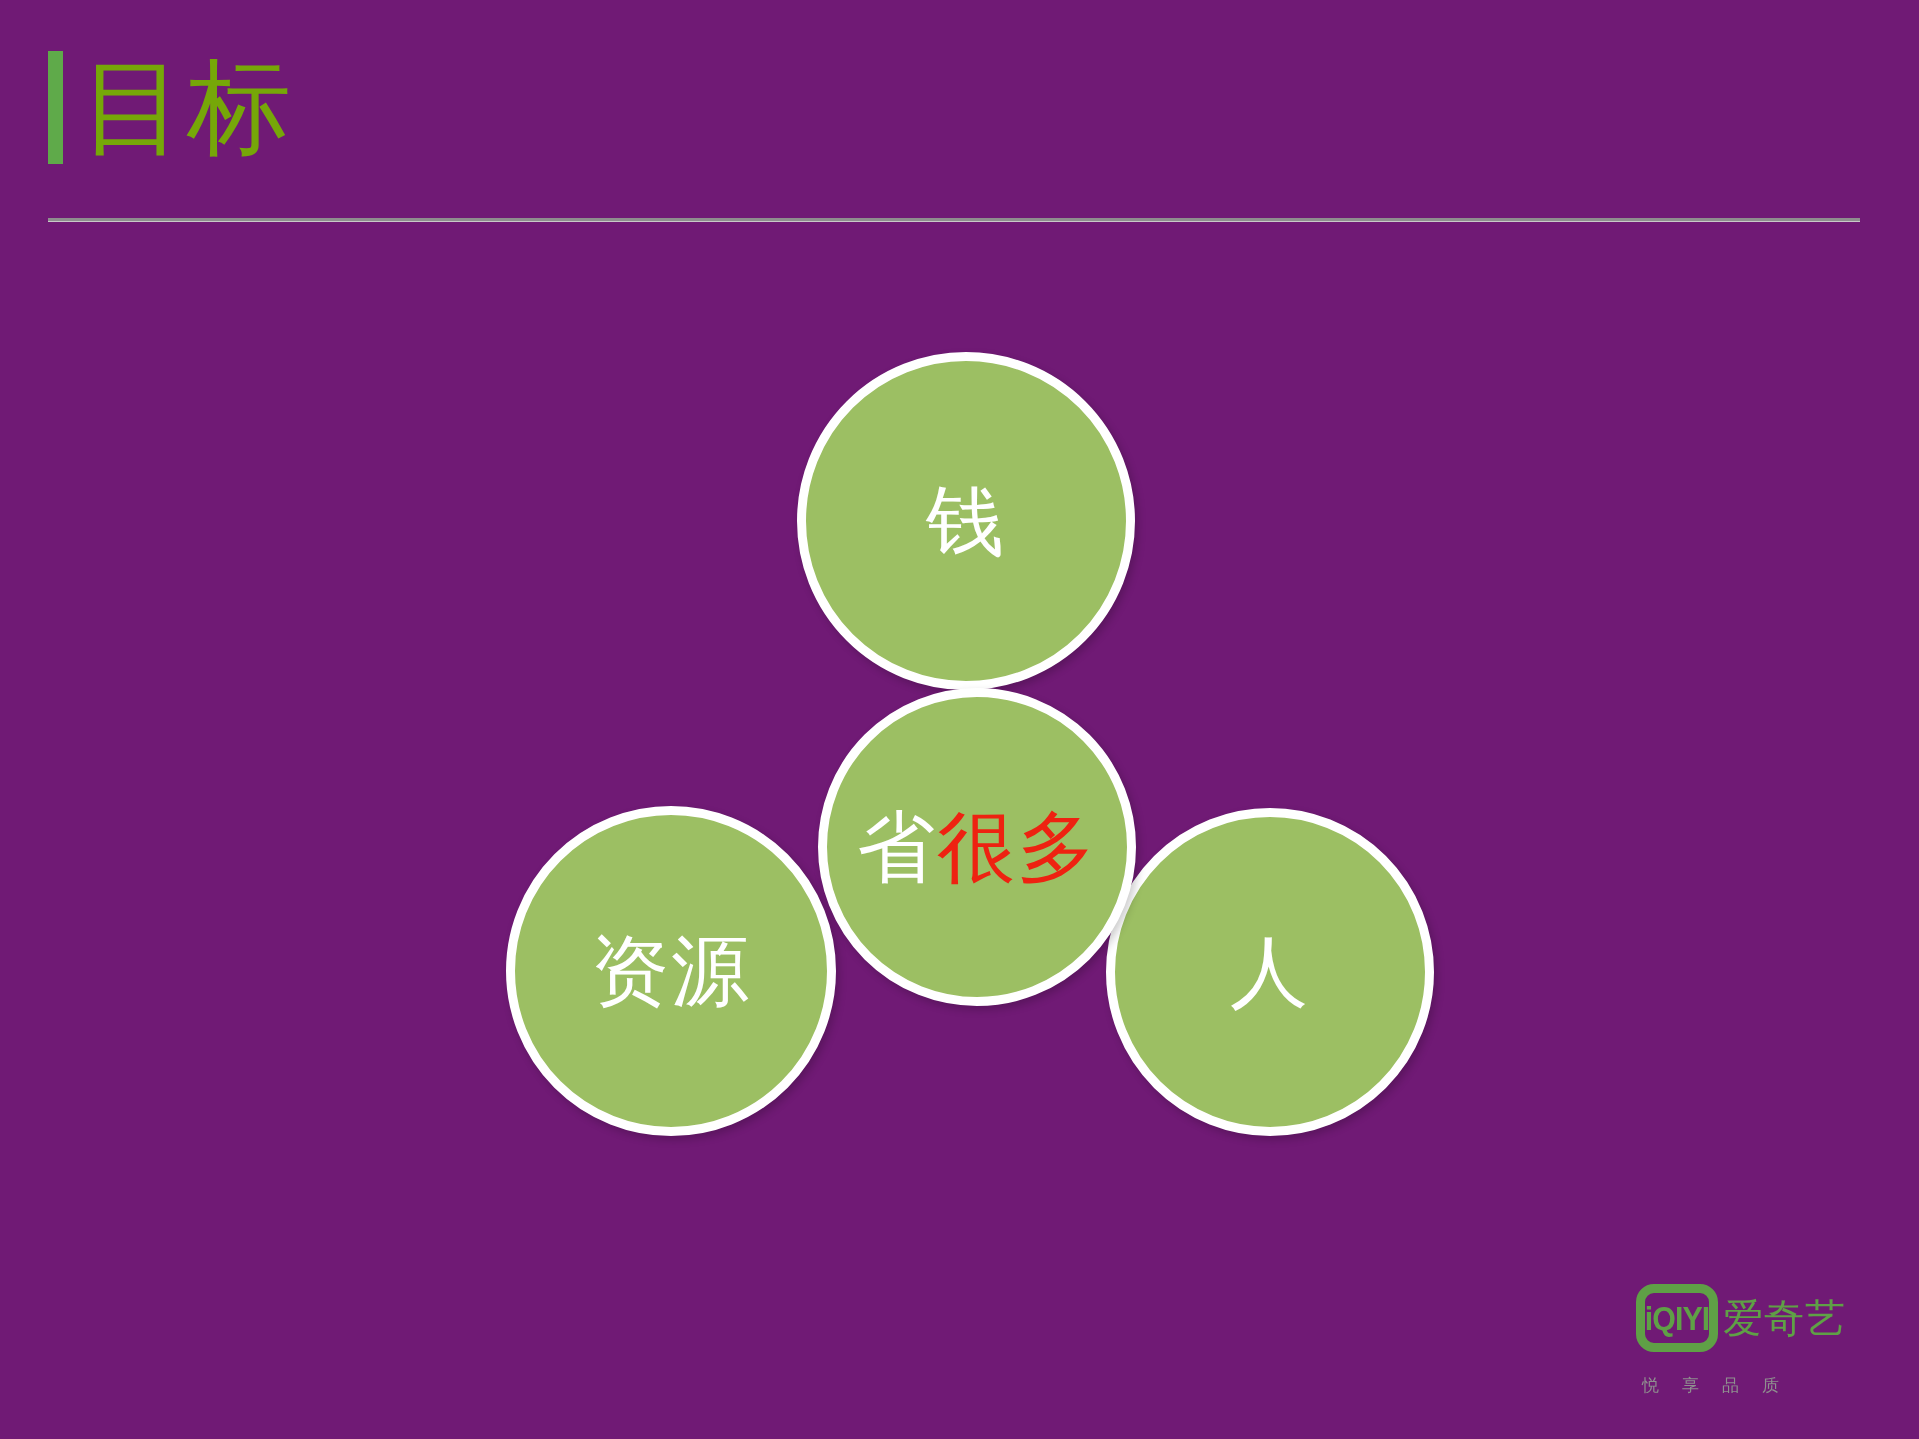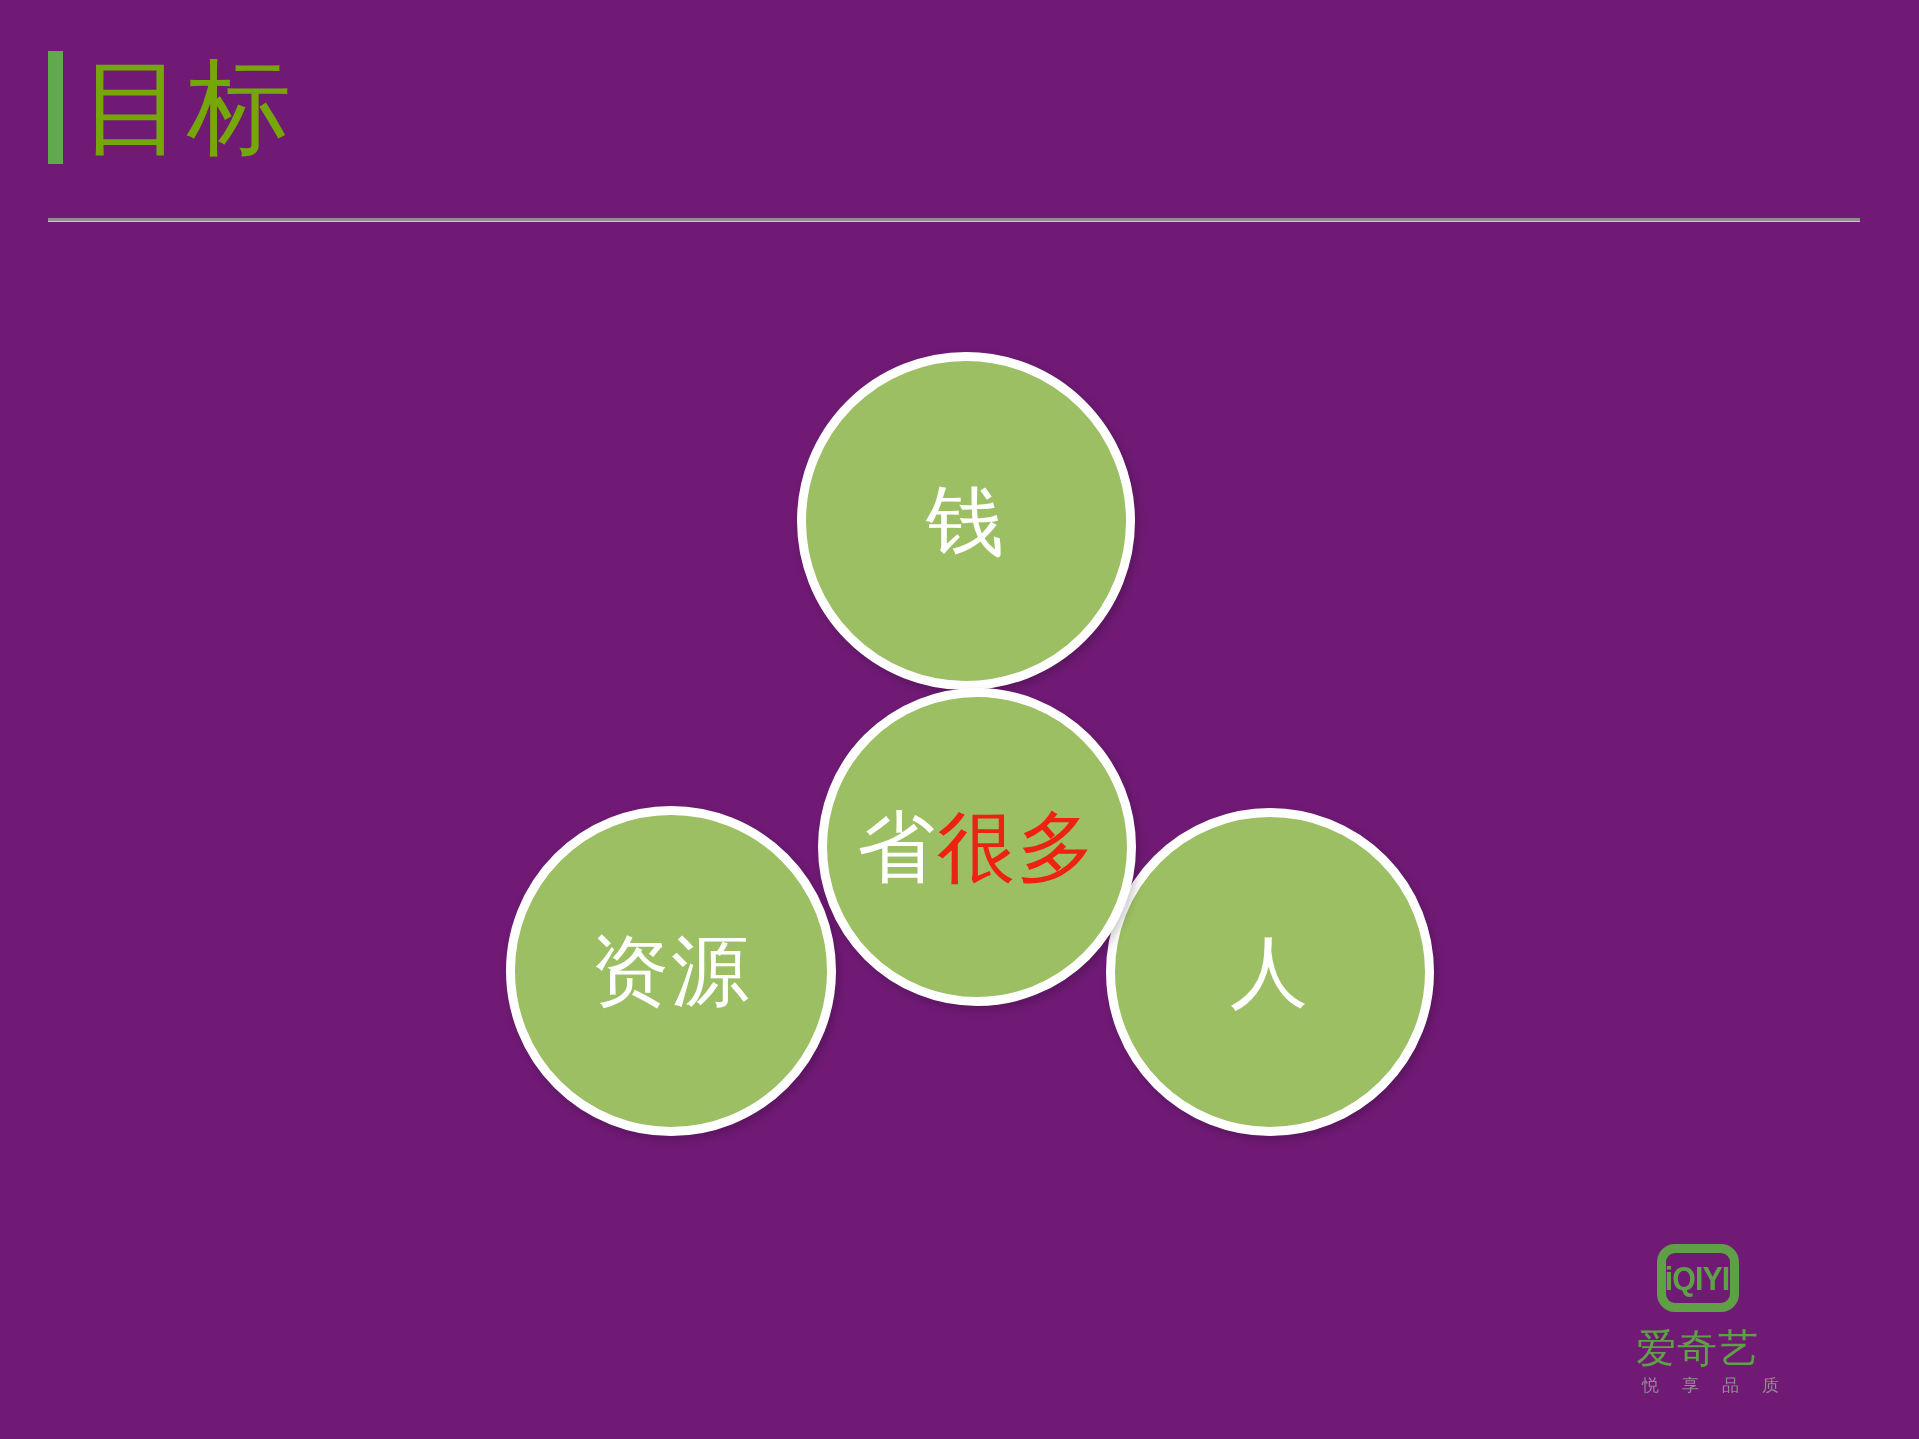--- a/index.html
+++ b/index.html
@@ -128,22 +128,21 @@
     right: 48px;
     bottom: 42px;
     width: 235px;
     display: flex;
     flex-direction: column;
     align-items: flex-start;
   }
   .logo-row {
     display: flex;
     align-items: center;
-    gap: 16px;
-    flex-direction: column;
+    gap: 5px;
   }
   .logo-badge {
     width: 82px;
     height: 68px;
     border: 9px solid #5fa046;
     border-radius: 18px;
     box-sizing: border-box;
     display: flex;
     align-items: center;
     justify-content: center;
@@ -158,21 +157,21 @@
     transform: scaleX(0.92);
   }
   .logo-brand {
     font-size: 40px;
     line-height: 1;
     color: #5fa046;
     letter-spacing: 1px;
     white-space: nowrap;
   }
   .logo-tagline {
-    margin-top: 6px;
+    margin-top: 22px;
     margin-left: 6px;
     font-size: 17px;
     color: #8f8f8f;
     letter-spacing: 23px;
     white-space: nowrap;
   }
 </style>
 </head>
 <body>
 

